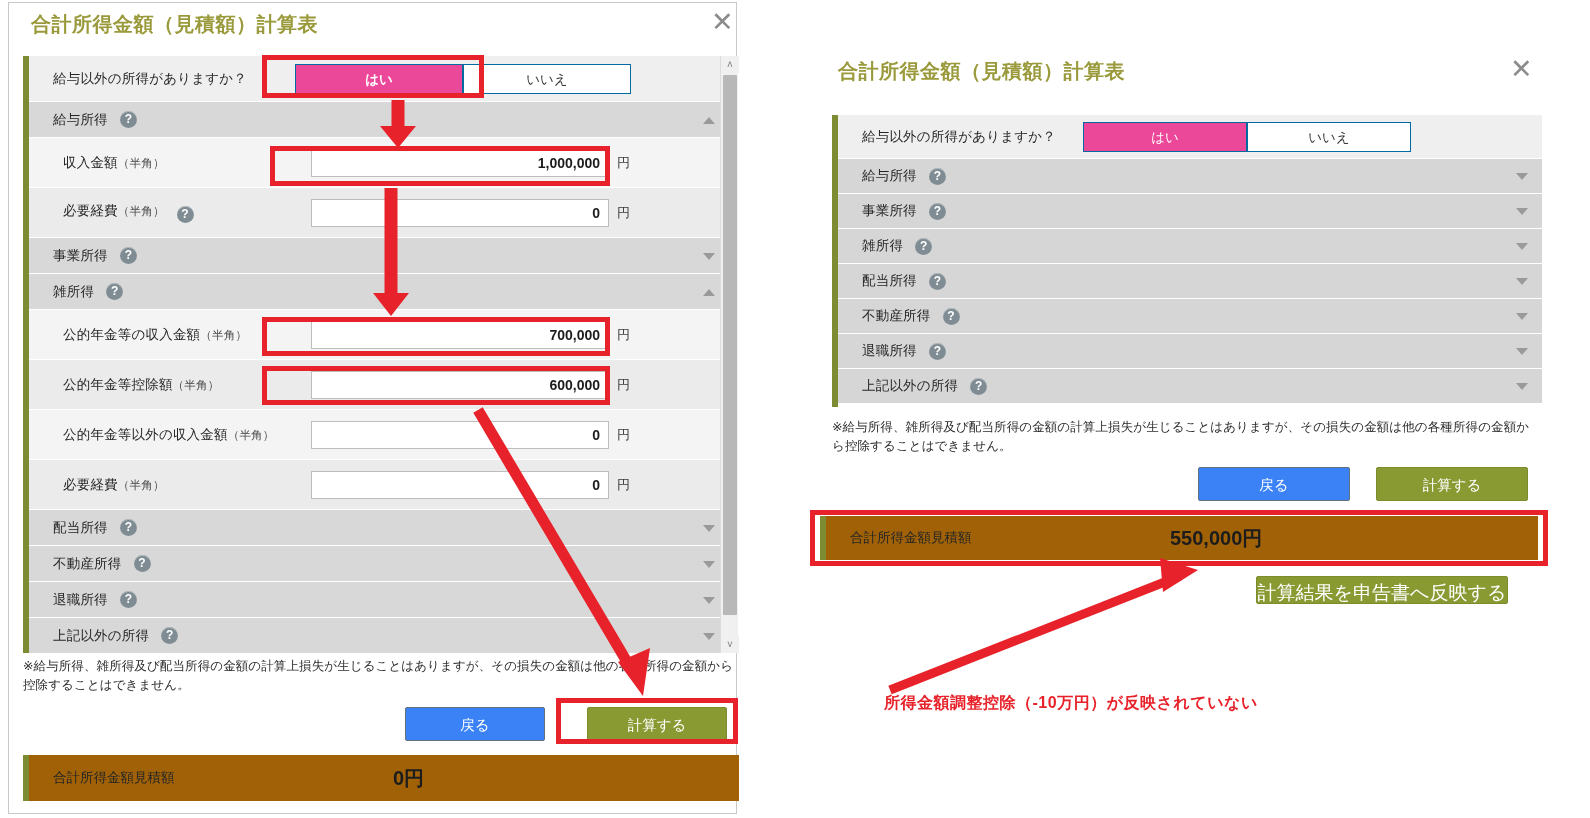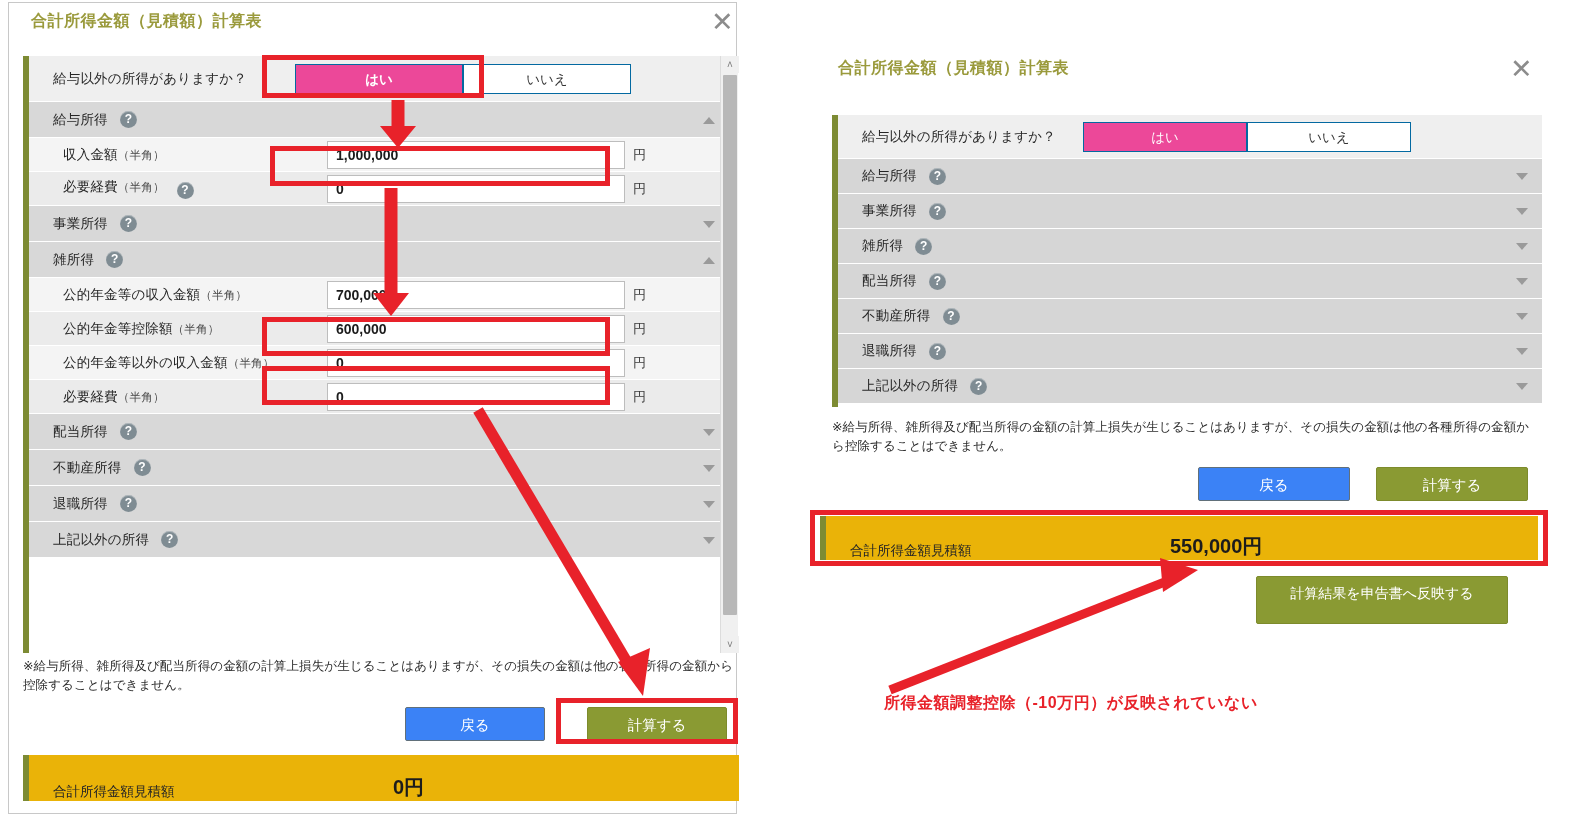--- a/index.html
+++ b/index.html
@@ -11,21 +11,21 @@
     -webkit-font-smoothing:antialiased;
   }
   .stage{position:absolute;left:0;top:0;width:1590px;height:818px;}
 
   
   .left-panel{
     position:absolute;left:8px;top:2px;width:729px;height:812px;
     background:#ffffff;border:1px solid #c8c8c8;box-sizing:border-box;
   }
   .panel-title{
-    color:#9a9a3c;font-weight:bold;font-size:16px;
+    color:#9a9a3c;font-weight:bold;font-size:20px;
     letter-spacing:.5px;white-space:nowrap;
   }
   .left-title{position:absolute;left:22px;top:8px;}
   .close-x{
     position:absolute;color:#8c8c8c;font-size:27px;line-height:1;
     font-weight:300;cursor:pointer;user-select:none;
     font-family:"DejaVu Sans",sans-serif;
   }
   .left-close{left:702px;top:5px;}
 
@@ -40,21 +40,21 @@
   }
   .rows{position:absolute;left:6px;top:0;width:700px;}
 
   .row{
     position:relative;box-sizing:border-box;width:700px;
     display:flex;align-items:center;
     border-bottom:1px solid #ffffff;
   }
   .row-q{height:46px;background:#efefef;}
   .row-sec{height:36px;background:#d8d8d8;}
-  .row-in{height:34px;background:#f4f4f4;}
+  .row-in{height:50px;background:#f4f4f4;}
   .row-in.alt{background:#ebebeb;}
 
   .cell-label{
     font-size:13.5px;color:#262626;padding-left:24px;white-space:nowrap;
     letter-spacing:.2px;
   }
   .cell-label.indent{padding-left:34px;}
   .small{font-size:11.5px;color:#4a4a4a;}
 
   .qmark{
@@ -74,24 +74,23 @@
   .yn-btn{
     width:168px;height:30px;line-height:30px;text-align:center;
     font-size:13.5px;font-weight:bold;box-sizing:border-box;cursor:pointer;
   }
   .yn-yes{background:#ec4899;color:#ffffff;border:1px solid #0369a1;}
   .yn-no{background:#ffffff;color:#333333;border:1px solid #0369a1;font-weight:normal;}
 
   .num-wrap{position:absolute;left:282px;top:50%;margin-top:-14px;display:flex;align-items:center;}
   .num-input{
     width:298px;height:28px;box-sizing:border-box;background:#ffffff;
-    border:1px solid #bdbdbd;text-align:left;padding:0 8px;
+    border:1px solid #bdbdbd;text-align:right;padding:0 8px;
     font-size:14px;font-weight:bold;color:#1c1c1c;line-height:26px;
     font-family:"Liberation Sans",sans-serif;
-    margin-left:16px;
   }
   .yen{font-size:13px;color:#3a3a3a;margin-left:8px;}
 
   
   .sbar{
     position:absolute;left:711px;top:53px;width:18px;height:597px;
     background:#f0f0f0;border-left:1px solid #dcdcdc;box-sizing:border-box;
   }
   .sbar-arrow{
     position:absolute;left:0;width:18px;height:17px;background:#f0f0f0;
@@ -114,22 +113,22 @@
     height:34px;line-height:34px;text-align:center;font-size:14.5px;
     box-sizing:border-box;cursor:pointer;border-radius:2px;
   }
   .btn-back{background:#3b82f6;color:#ffffff;border:1px solid #61707a;}
   .btn-green{background:#8a9a33;color:#ffffff;border:1px solid #7d8b2c;}
 
   .left-back{position:absolute;left:396px;top:704px;width:140px;}
   .left-calc{position:absolute;left:578px;top:704px;width:140px;}
 
   .total-row{
-    position:absolute;display:flex;align-items:flex-end;
-    background:#eab308;box-sizing:border-box;
+    position:absolute;display:flex;align-items:center;
+    background:#a16207;box-sizing:border-box;
   }
   .total-accent{width:6px;height:100%;background:#7d8b33;}
   .total-label{font-size:13.5px;color:#262626;padding-left:24px;white-space:nowrap;}
   .total-value{font-size:20px;font-weight:bold;color:#1c1c1c;}
   .left-total{left:14px;top:752px;width:716px;height:46px;}
   .left-total .total-value{position:absolute;left:370px;}
 
   
   .right-title{position:absolute;left:838px;top:58px;}
   .right-close{left:1510px;top:55px;}
@@ -141,21 +140,21 @@
   .r-row-q{height:44px;background:#efefef;}
   .r-row-sec{height:35px;background:#d6d6d6;}
   .r-yn-wrap{position:absolute;left:245px;top:7px;display:flex;}
   .r-yn-btn{width:164px;height:30px;line-height:30px;text-align:center;font-size:13.5px;box-sizing:border-box;cursor:pointer;}
 
   .right-note{left:832px;top:418px;width:706px;}
   .right-back{position:absolute;left:1198px;top:467px;width:152px;}
   .right-calc{position:absolute;left:1376px;top:467px;width:152px;}
   .right-total{left:820px;top:516px;width:718px;height:44px;}
   .right-total .total-value{position:absolute;left:350px;}
-  .right-reflect{position:absolute;left:1256px;top:576px;width:252px;height:48px;line-height:32px;font-size:14px;}
+  .right-reflect{position:absolute;left:1256px;top:576px;width:252px;height:28px;line-height:32px;font-size:19px;}
 
   
   .hl{position:absolute;border:5px solid #e8222a;box-sizing:border-box;pointer-events:none;}
   .ann-text{
     position:absolute;color:#e8222a;font-weight:bold;font-size:16px;
     white-space:nowrap;letter-spacing:.5px;
   }
   svg.overlay{position:absolute;left:0;top:0;width:1590px;height:818px;pointer-events:none;}
 </style>
 </head>

